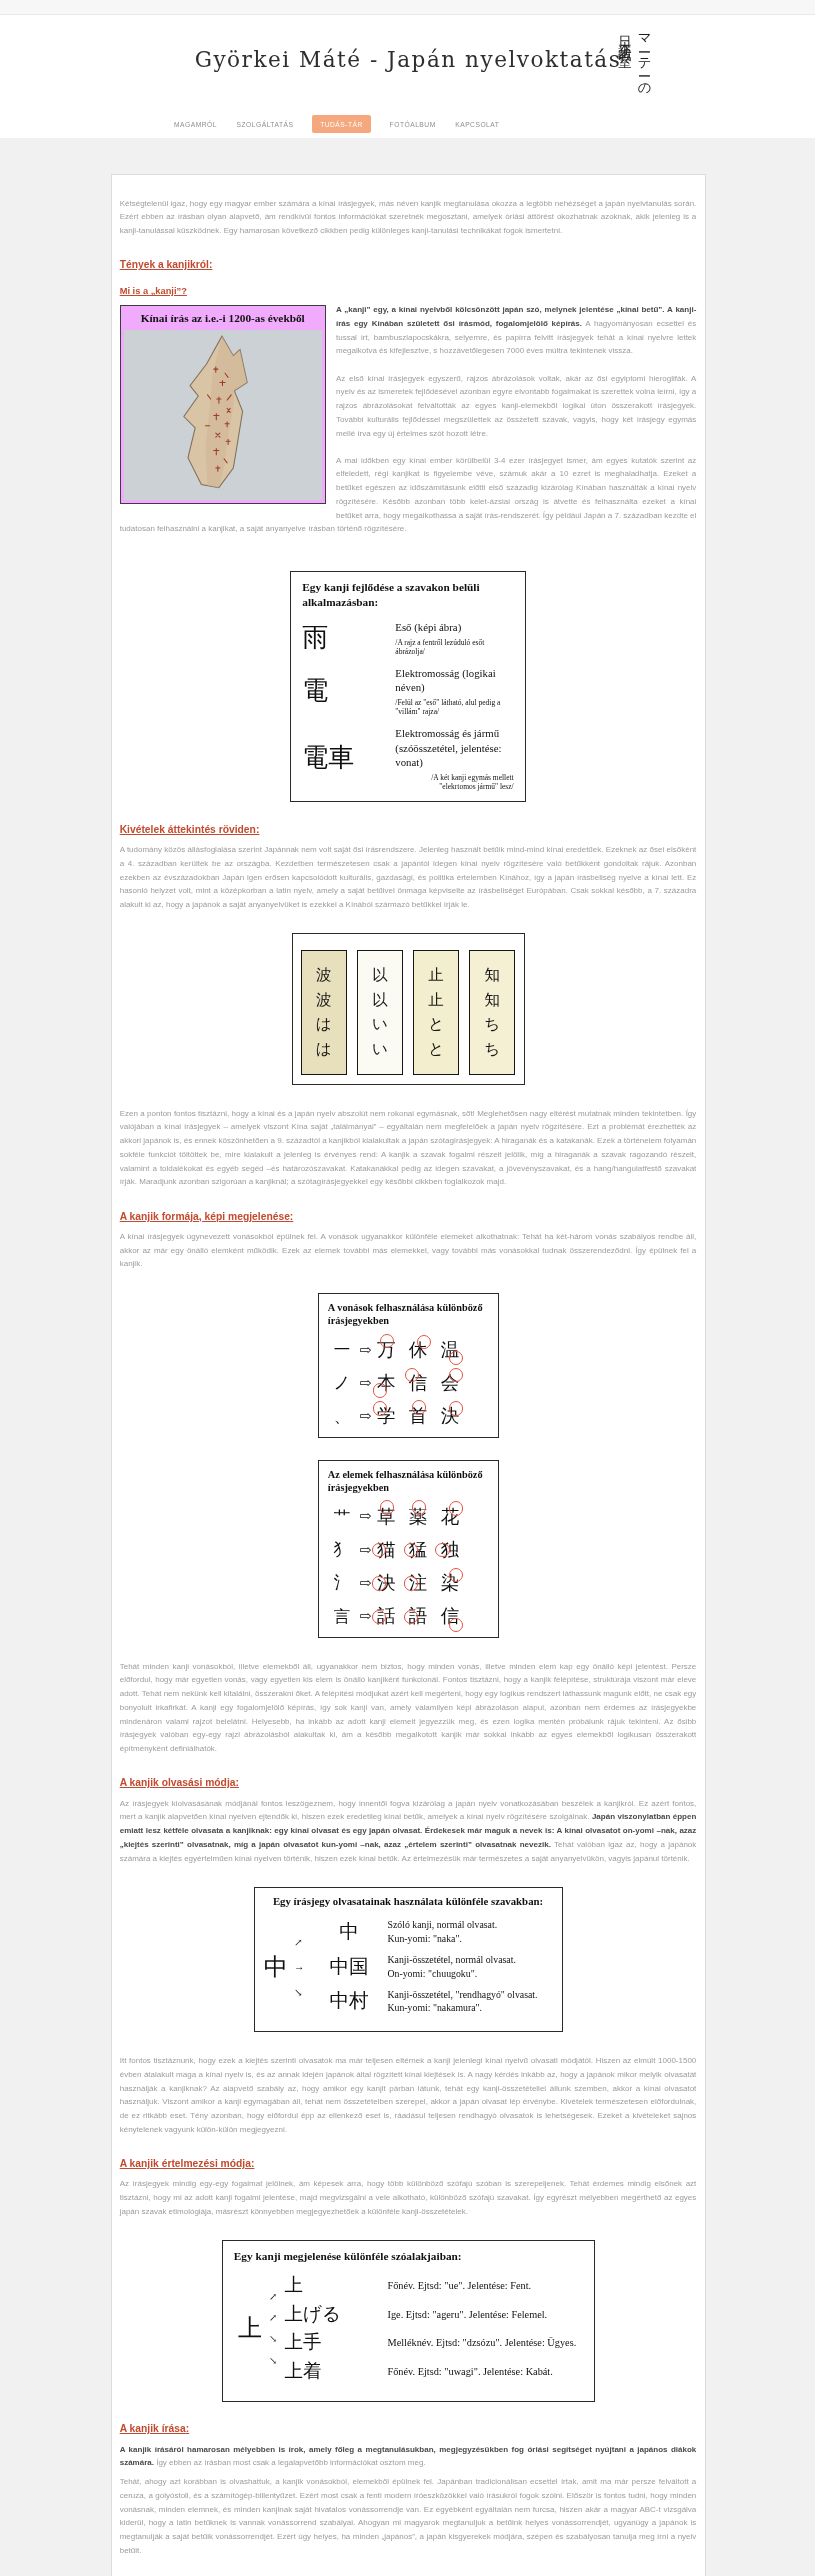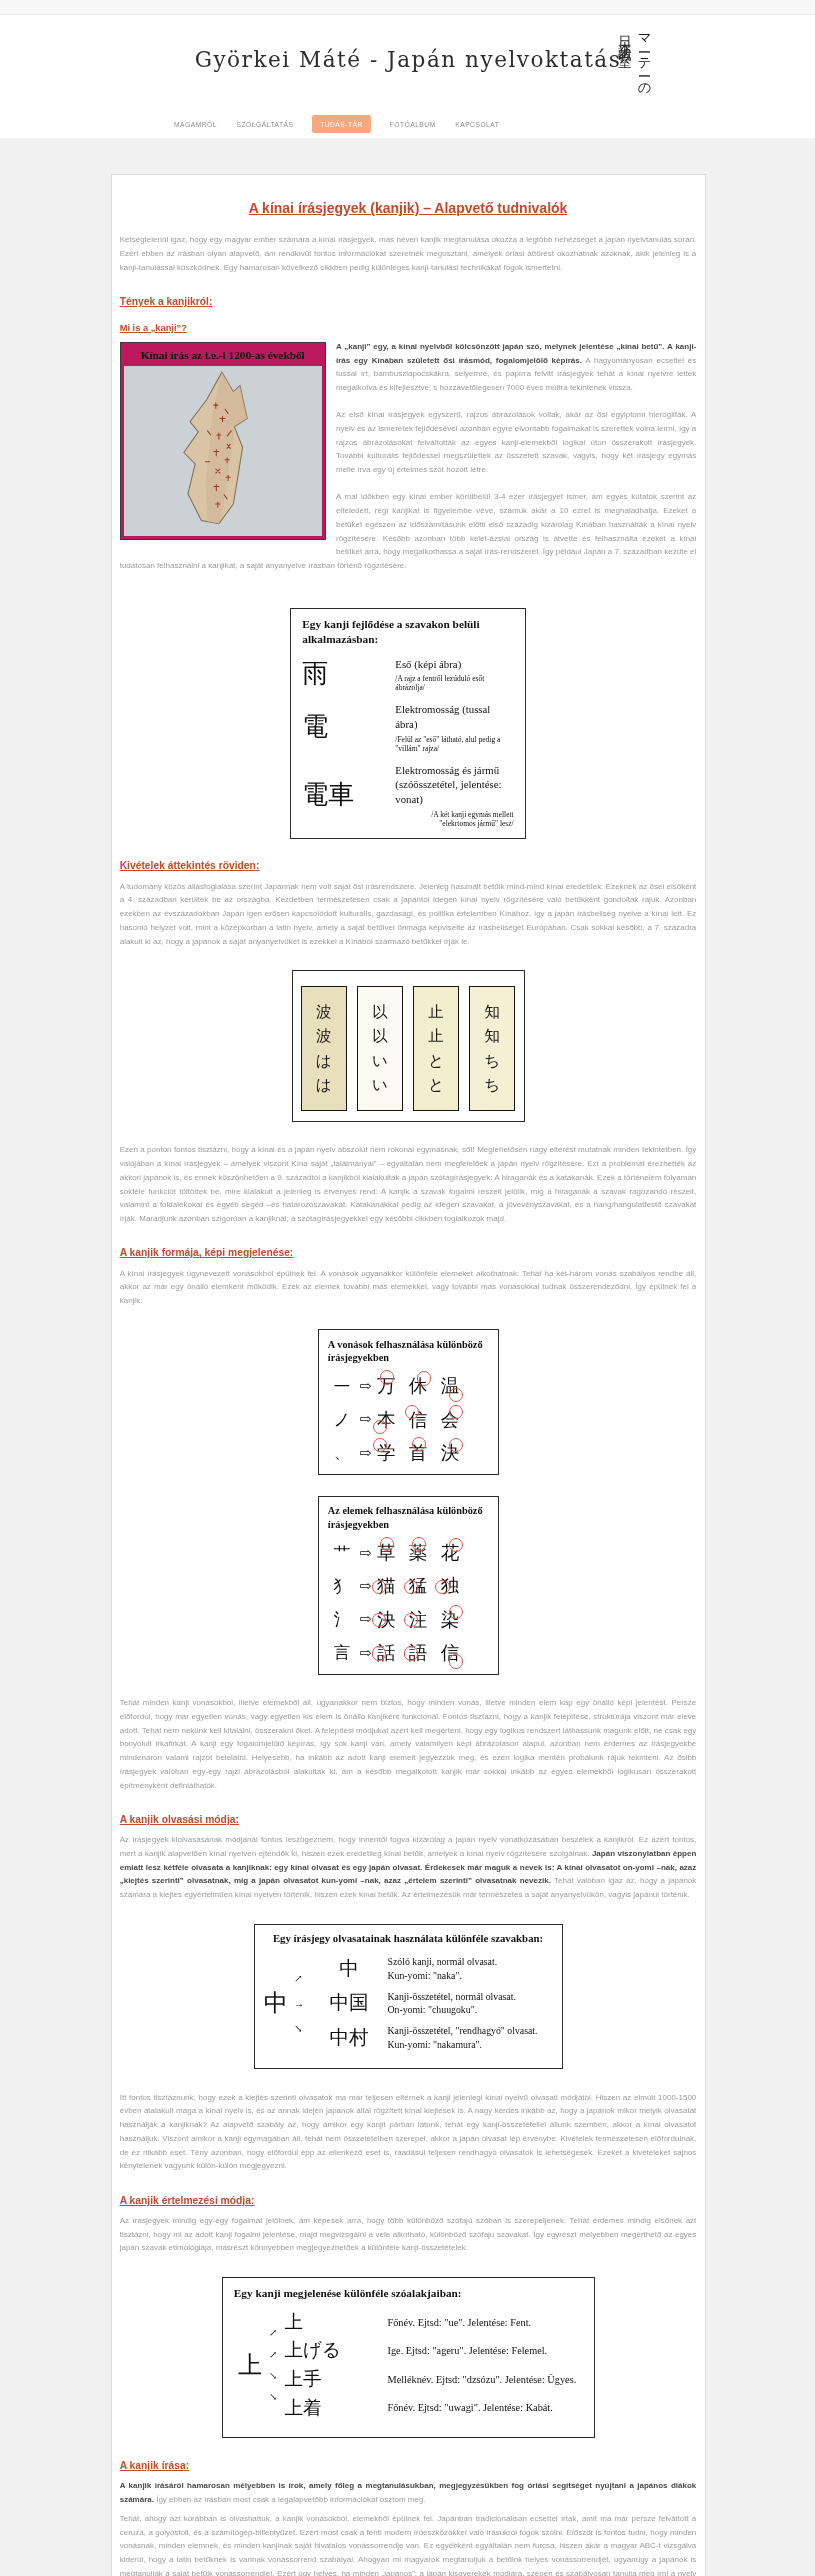--- a/index.html
+++ b/index.html
@@ -13,21 +13,21 @@
   .nav-item{color:#8e8e8e;font-size:6.7px;letter-spacing:0.5px;cursor:pointer;padding:5.2px 1px;}
   .nav-item.active{background:#f5a87e;color:#fff;padding:5.2px 8.2px;border-radius:2.1px;}
   .main{padding:36px 0 49px;}
   .card{width:595px;margin:0 auto;background:#fff;border:0.5px solid #dcdcdc;box-sizing:border-box;padding:21.6px 8.2px 17.5px;}
   .article-title{text-align:center;color:#c24a2e;font-size:14px;font-weight:bold;text-decoration:underline;margin:3.1px 0 17.5px;}
   p.body-text{font-size:8px;line-height:1.72;text-align:justify;margin:0 0 13.4px;color:#9c9c9c;}
   .dark{color:#4a4a4a;font-weight:bold;}
   .section-heading{color:#c24a2e;font-size:10.3px;font-weight:bold;text-decoration:underline;margin:21.6px 0 8.2px;}
   .sub-heading{color:#c24a2e;font-size:9.3px;font-weight:bold;text-decoration:underline;margin:15.5px 0 7.2px;}
   
-  .bone-box{float:left;width:206px;border:1px solid #3c3c3c;background:#be185d;margin:2.1px 10.3px 6.2px 0;padding:3.1px;box-sizing:border-box;text-align:center;}
+  .bone-box{float:left;width:206px;border:1px solid #3c3c3c;background:#f0abfc;margin:2.1px 10.3px 6.2px 0;padding:3.1px;box-sizing:border-box;text-align:center;}
   .bone-caption{font-family:"Liberation Serif","DejaVu Serif",serif;font-weight:bold;font-size:11.3px;color:#111;margin:3.1px 0 5.2px;}
   .bone-img{background:#ccd1d6;height:170px;display:flex;align-items:center;justify-content:center;}
   .clear{clear:both;}
   
   .figure-box{border:0.5px solid #2a2a2a;background:#fff;margin:21.6px auto;font-family:"Liberation Serif","DejaVu Serif",serif;color:#101010;box-sizing:border-box;}
   .dev-box{width:236px;padding:8.2px 11.3px 10.3px;}
   .fig-title{font-size:11.3px;font-weight:bold;line-height:1.3;}
   .dev-row{display:flex;align-items:center;margin:10.3px 0 0;}
   .dev-kanji{font-size:26px;width:93px;flex:none;line-height:1.1;}
   .dev-main{font-size:10.8px;line-height:1.35;}
@@ -91,21 +91,20 @@
     <span class="nav-item">SZOLGÁLTATÁS</span>
     <span class="nav-item active">TUDÁS-TÁR</span>
     <span class="nav-item">FOTÓALBUM</span>
     <span class="nav-item">KAPCSOLAT</span>
   </nav>
 </header>
 
 <main class="main">
   <article class="card">
 
-    <h2 class="article-title">A kínai írásjegyek (kanjik) – Alapvető tudnivalók</h2>
 
     <p class="body-text">Kétségtelenül igaz, hogy egy magyar ember számára a kínai írásjegyek, más néven kanjik megtanulása okozza a legtöbb nehézséget a japán nyelvtanulás során. Ezért ebben az írásban olyan alapvető, ám rendkívül fontos információkat szeretnék megosztani, amelyek óriási áttörést okozhatnak azoknak, akik jelenleg is a kanji-tanulással küszködnek. Egy hamarosan következő cikkben pedig különleges kanji-tanulási technikákat fogok ismertetni.</p>
 
     <h3 class="section-heading">Tények a kanjikról:</h3>
 
     <h4 class="sub-heading">Mi is a „kanji”?</h4>
 
     <div class="bone-box">
       <div class="bone-caption">Kínai írás az i.e.-i 1200-as évekből</div>
       <div class="bone-img">
@@ -143,21 +142,21 @@
       <div class="dev-row">
         <span class="dev-kanji">雨</span>
         <span>
           <span class="dev-main" style="display:block;">Eső (képi ábra)</span>
           <span class="dev-note" style="display:block;">/A rajz a fentről lezúduló esőt ábrázolja/</span>
         </span>
       </div>
       <div class="dev-row">
         <span class="dev-kanji">電</span>
         <span>
-          <span class="dev-main" style="display:block;">Elektromosság (tussal ábra)</span>
+          <span class="dev-main" style="display:block;">Elektromosság (logikai néven)</span>
           <span class="dev-note" style="display:block;">/Felül az "eső" látható, alul pedig a "villám" rajza/</span>
         </span>
       </div>
       <div class="dev-row">
         <span class="dev-kanji">電車</span>
         <span>
           <span class="dev-main" style="display:block;">Elektromosság és jármű (szóösszetétel, jelentése: vonat)</span>
           <span class="dev-note" style="display:block;text-align:right;">/A két kanji egymás mellett "elekrtomos jármű" lesz/</span>
         </span>
       </div>

